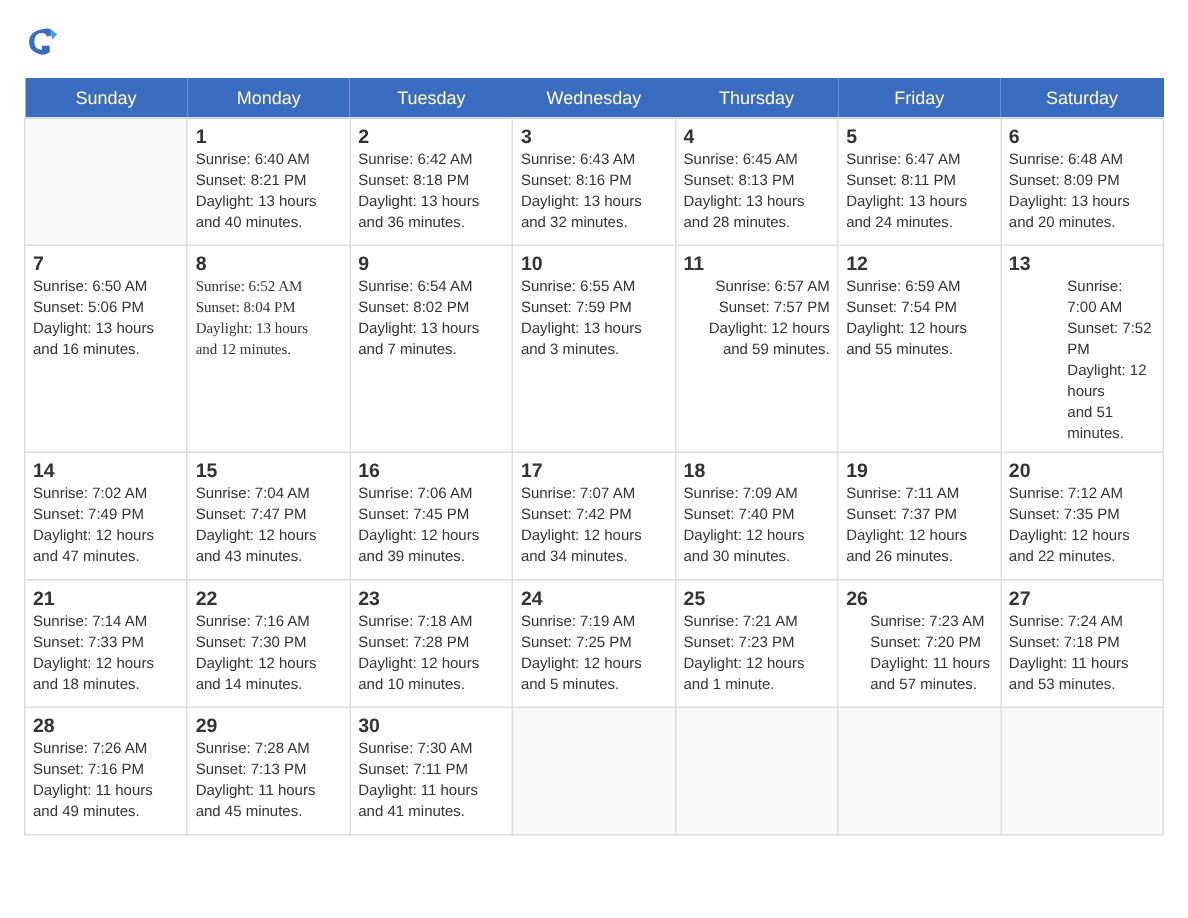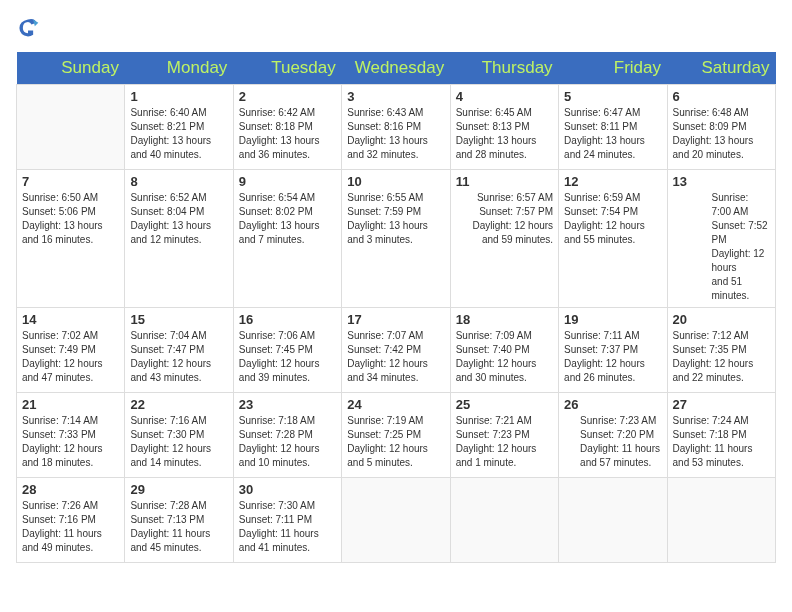--- a/index.html
+++ b/index.html
@@ -47,24 +47,24 @@
       font-size: 15px;
       color: #555;
     }
     .calendar {
       width: 100%;
       border-collapse: collapse;
       font-size: 11px;
     }
     .calendar th {
       background-color: #3a6dbf;
-      color: #bef264;
-      text-align: right;
+      color: #fef9c3;
+      text-align: center;
       padding: 6px 6px;
-      font-size: 17px;
+      font-size: 12px;
       font-weight: normal;
     }
     .calendar td {
       border: 1px solid #ddd;
       vertical-align: top;
       padding: 4px 5px;
       width: calc(100% / 7);
       min-height: 80px;
       height: 85px;
     }
@@ -163,21 +163,21 @@
       <tr>
         <td>
           <div class="day-number">7</div>
           <div class="day-info" style="white-space: pre-line;">Sunrise: 6:50 AM
 Sunset: 5:06 PM
 Daylight: 13 hours
 and 16 minutes.</div>
         </td>
         <td>
           <div class="day-number">8</div>
-          <div class="day-info" style="white-space: pre-line;">Sunrise: 6:52 AM
+          <div class="day-info" style="white-space: pre-line; font-family: Liberation Serif, serif;">Sunrise: 6:52 AM
 Sunset: 8:04 PM
 Daylight: 13 hours
 and 12 minutes.</div>
         </td>
         <td>
           <div class="day-number">9</div>
           <div class="day-info" style="white-space: pre-line;">Sunrise: 6:54 AM
 Sunset: 8:02 PM
 Daylight: 13 hours
 and 7 minutes.</div>

